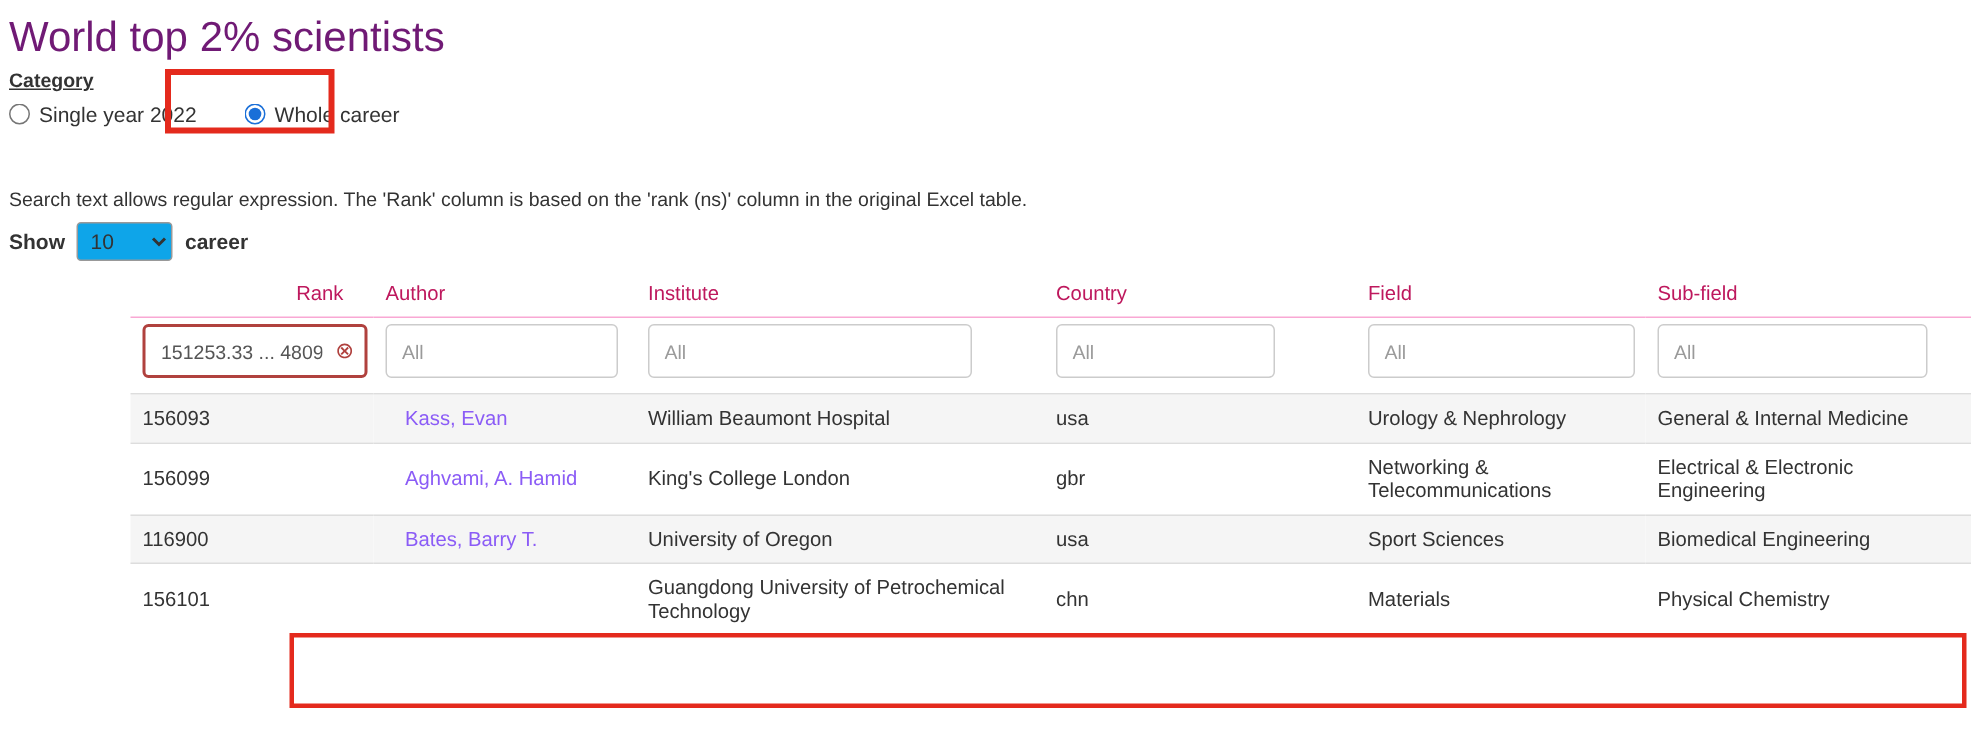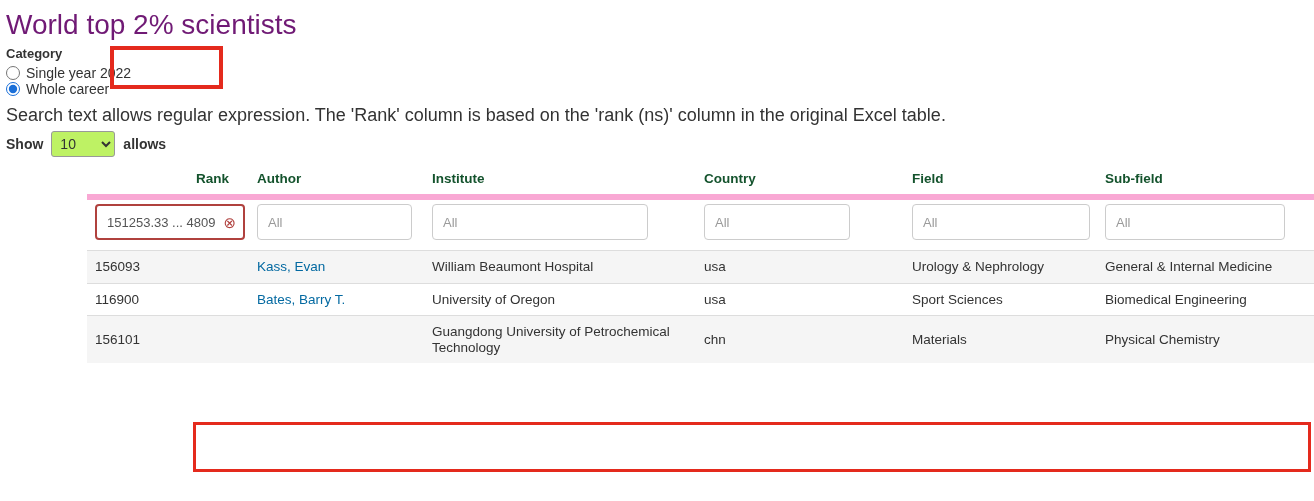--- a/index.html
+++ b/index.html
@@ -4,57 +4,57 @@
 <style>
   * { box-sizing: border-box; margin: 0; padding: 0; }
   html,body { width: 1314px; height: 501px; overflow: hidden; }
   body {
     font-family: "Liberation Sans", "DejaVu Sans", sans-serif;
     background: #ffffff; color: #333;
     position: relative;
     padding: 8px 0 0 6px;
   }
   h1.page-title { font-size: 28px; font-weight: 500; color: #701a75; margin: 0 0 4px 0; line-height: 34px; letter-spacing: 0; }
-  .category-label { font-size: 13px; font-weight: bold; line-height: 16px; margin-top: 2px; }
-  .radio-row { display: flex; align-items: flex-start; margin-top: 3px; height: 19px; font-size: 14px; flex-direction: column; }
+  .category-label { font-size: 13px; font-weight: bold; line-height: 16px; margin-top: 2px; text-decoration: underline; }
+  .radio-row { display: flex; align-items: flex-end; margin-top: 3px; height: 19px; font-size: 14px; }
   .radio-opt { display: inline-flex; align-items: center; }
   .radio-opt input { width: 14px; height: 14px; accent-color: #1a6fd8; margin: 0 6px 0 0; }
   .radio-opt.first { margin-right: 32px; }
-  .description { font-size: 18px; color: #333; margin-top: 24px; line-height: 15px; }
+  .description { font-size: 13px; color: #333; margin-top: 41px; line-height: 15px; }
   .show-row { display: flex; align-items: center; margin-top: 8px; font-size: 14px; font-weight: bold; }
   .show-row select {
     margin: 0 8px; width: 64px; height: 26px; font-size: 14px; color: #333;
-    border: 1px solid #999; border-radius: 3px; background: #bef264; padding: 0 4px;
+    border: 1px solid #999; border-radius: 3px; background: #0ea5e9; padding: 0 4px;
     font-family: "Liberation Sans", "DejaVu Sans", sans-serif;
   }
   .table-wrap { margin-left: 81px; margin-top: 10px; }
   table.data-table { width: 1227px; border-collapse: collapse; table-layout: fixed; font-size: 13.5px; }
   col.c-rank { width: 162px; } col.c-author { width: 175px; } col.c-institute { width: 272px; }
   col.c-country { width: 208px; } col.c-field { width: 193px; } col.c-subfield { width: 217px; }
-  th { text-align: left; font-weight: bold; padding: 4px 8px 8px 8px; border-bottom: 6px solid #f9a8d4; color: #14532d; font-size: 13.5px; }
+  th { text-align: left; font-weight: normal; padding: 4px 8px 8px 8px; border-bottom: 1px solid #f9a8d4; color: #be185d; font-size: 13.5px; }
   th.th-rank { text-align: right; padding-right: 20px; }
   tr.filter-row td { padding: 4px 8px 10px 8px; }
   .filter-input {
     height: 36px; border: 1px solid #ccc; border-radius: 4px; padding: 6px 10px;
     font-size: 13px; color: #6d28d9; font-family: "Liberation Sans", "DejaVu Sans", sans-serif;
     background: #fff; outline: none;
   }
   .filter-input::placeholder { color: #9a9a9a; }
   .rank-filter-wrap { position: relative; display: inline-block; }
   .rank-filter-wrap .filter-input { width: 150px; border: 2px solid #b0413e; padding-right: 28px; color: #555; }
   .clear-icon {
     position: absolute; right: 9px; top: 50%; transform: translateY(-50%);
     color: #b0413e; font-size: 15px; line-height: 15px; cursor: pointer; user-select: none;
   }
   .in-author { width: 155px; } .in-institute { width: 216px; } .in-country { width: 146px; }
   .in-field { width: 178px; } .in-subfield { width: 180px; }
   tbody td { padding: 8px; border-top: 1px solid #ddd; vertical-align: middle; line-height: 15.5px; }
   tbody tr:nth-child(odd) { background: #f5f5f5; }
   td.td-rank { padding-right: 14px; }
-  a.author-link { color: #0369a1; text-decoration: none; cursor: pointer; }
+  a.author-link { color: #8b5cf6; text-decoration: none; cursor: pointer; margin-left: 13px; }
   .annotation-box { position: absolute; border: 4px solid #e42a1d; pointer-events: none; z-index: 10; }
   #ann-radio { left: 110px; top: 46px; width: 113px; height: 43px; }
   #ann-row { left: 193px; top: 422px; width: 1118px; height: 50px; border-width: 3px; }
 </style>
 </head>
 <body>
 
 <h1 class="page-title">World top 2% scientists</h1>
 
 <div class="category-label">Category</div>
@@ -70,21 +70,21 @@
   </label>
 </div>
 
 <div class="description">Search text allows regular expression. The 'Rank' column is based on the 'rank (ns)' column in the original Excel table.</div>
 
 <div class="show-row">
   <span>Show</span>
   <select>
     <option>10</option>
   </select>
-  <span>allows</span>
+  <span>career</span>
 </div>
 
 <div class="table-wrap">
   <table class="data-table">
     <colgroup>
       <col class="c-rank">
         <col class="c-author">
         <col class="c-institute">
       <col class="c-country">
         <col class="c-field">
@@ -116,20 +116,28 @@
     <tbody>
         <tr>
           <td class="td-rank">156093</td>
           <td><a class="author-link">Kass, Evan</a></td>
           <td>William Beaumont Hospital</td>
           <td>usa</td>
           <td>Urology &amp; Nephrology</td>
           <td>General &amp; Internal Medicine</td>
         </tr>
         <tr>
+          <td class="td-rank">156099</td>
+          <td><a class="author-link">Aghvami, A. Hamid</a></td>
+          <td>King's College London</td>
+          <td>gbr</td>
+          <td>Networking &amp; Telecommunications</td>
+          <td>Electrical &amp; Electronic Engineering</td>
+        </tr>
+        <tr>
           <td class="td-rank">116900</td>
           <td><a class="author-link">Bates, Barry T.</a></td>
           <td>University of Oregon</td>
           <td>usa</td>
           <td>Sport Sciences</td>
           <td>Biomedical Engineering</td>
         </tr>
         <tr>
           <td class="td-rank">156101</td>
           <td></td>

